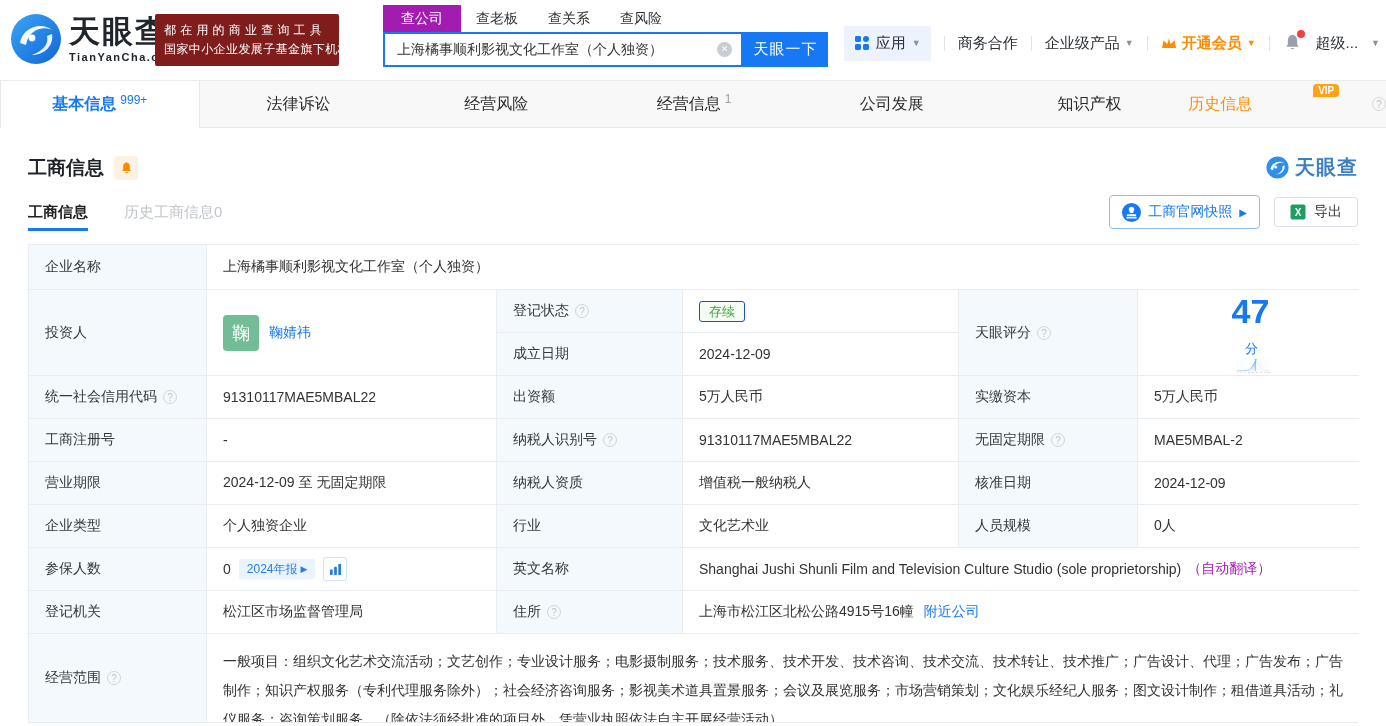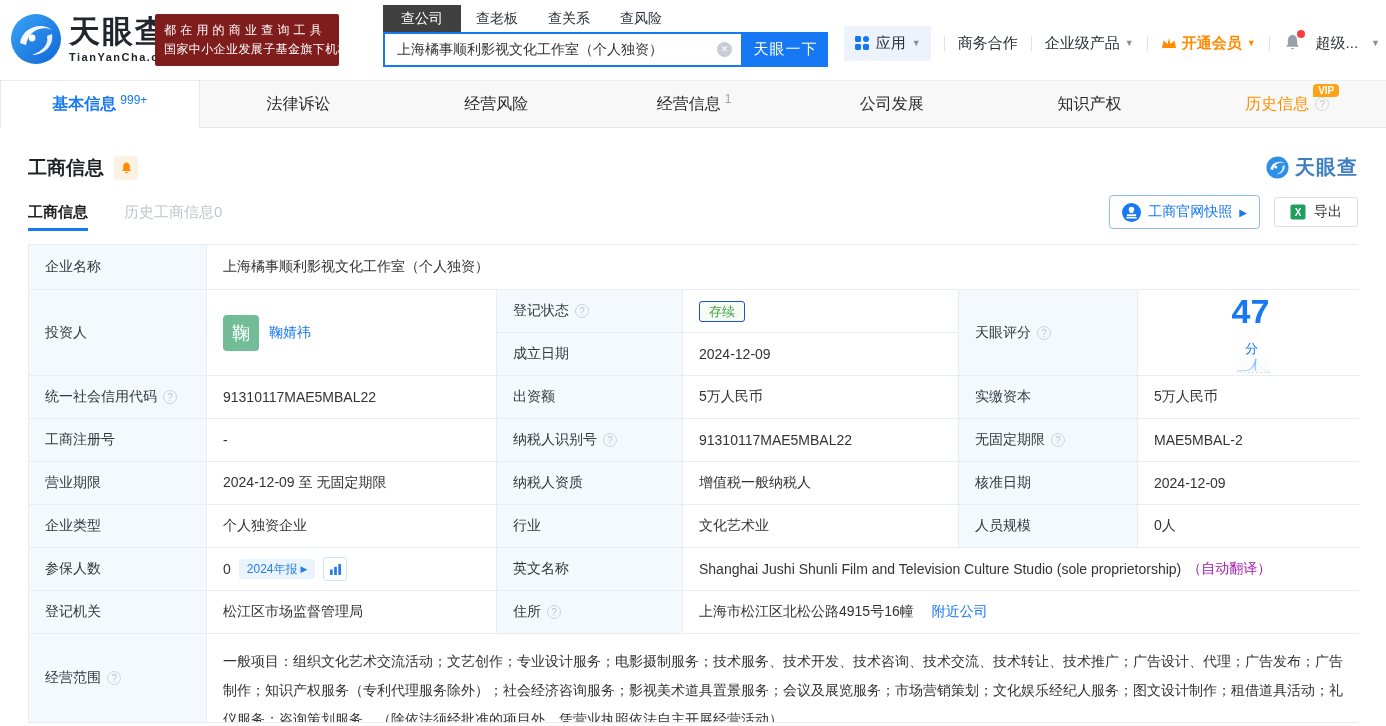--- a/index.html
+++ b/index.html
@@ -14,21 +14,21 @@
   .brand { font-size:31px; font-weight:bold; color:#20262e; letter-spacing:2px; line-height:36px; }
   .domain { font-size:11px; font-weight:bold; color:#20262e; letter-spacing:1.5px; line-height:15px; }
   .slogan { position:absolute; left:155px; top:14px; width:184px; height:52px; background:#7f1d1d;
     color:#fff; font-size:12px; padding:7px 9px 0; border-radius:2px; }
   .slogan .s1 { letter-spacing:4.2px; line-height:19px; white-space:nowrap; }
   .slogan .s2 { letter-spacing:0.4px; line-height:19px; white-space:nowrap; }
 
   .search-area { position:absolute; left:383px; top:5px; }
   .search-tabs { display:flex; height:27px; align-items:stretch; }
   .stab { font-size:14px; color:#2b2f36; padding:0 15px; line-height:27px; cursor:pointer; }
-  .stab.active { background:#404040; color:#fff; padding:0 18px; }
+  .stab.active { background:#a21caf; color:#fff; padding:0 18px; }
   .search-row { display:flex; }
   .search-box { position:relative; width:360px; height:35px; border:2px solid #1678f2; background:#fff; }
   .search-box input { width:100%; height:100%; border:none; outline:none; font-size:14px;
     color:#333; padding:0 36px 0 12px; font-family:inherit; }
   .clear-ic { position:absolute; right:9px; top:8px; width:15px; height:15px; border-radius:50%;
     background:#c8ccd4; color:#fff; font-size:9px; line-height:15px; text-align:center; cursor:pointer; }
   .search-btn { width:85px; height:35px; background:#1678f2; color:#fff; font-size:15px;
     border:none; letter-spacing:1px; cursor:pointer; font-family:inherit; }
 
   .top-right { position:absolute; right:6px; top:25px; display:flex; align-items:center;
@@ -45,21 +45,21 @@
 
   
   .main-tabs { display:flex; height:48px; background:#f8f8f8; border-top:1px solid #ececec;
     border-bottom:1px solid #e6e6e6; }
   .mtab { flex:1; display:flex; align-items:center; justify-content:center; font-size:16px;
     color:#2b2b2b; cursor:pointer; position:relative; }
   .mtab.active { background:#fff; color:#1678f2; font-weight:bold; border-left:1px solid #e8e8e8;
     border-right:1px solid #e8e8e8; margin-bottom:-1px; }
   .mtab .cnt { font-size:12px; color:#1678f2; margin-left:4px; position:relative; top:-5px; font-weight:normal; }
   .mtab .cnt-gray { font-size:12px; color:#9aa0a8; margin-left:4px; position:relative; top:-5px; }
-  .mtab.orange { color:#ff9000; }
+  .mtab.orange { color:#ff9000;justify-content:space-between; }
   .vip-badge { position:absolute; top:3px; left:calc(50% + 26px); background:#ffa216; color:#fff;
     font-size:10px; font-weight:bold; padding:1px 5px; border-radius:4px 4px 4px 0; }
   .q { display:inline-block; width:14px; height:14px; border-radius:50%; border:1px solid #ccd6e0;
     color:#b9c6d2; font-size:10px; line-height:13px; text-align:center; margin-left:6px;
     flex:0 0 auto; cursor:pointer; }
   .q::after { content:"?"; }
   .q.gray { border-color:#d8d8d8; color:#c0c0c0; }
 
   
   .content { padding:0 28px; }
@@ -107,21 +107,21 @@
   .score-cell { padding:4px 8px 0 12px; display:flex; align-items:center;flex-direction:column; }
   .score-num { font-size:34px; font-weight:bold; color:#1678f2; line-height:1; }
   .score-unit { font-size:13px; color:#1678f2; margin:12px 0 0 2px; }
   .score-svg { margin-left:4px; }
   .annual-pill { background:#eaf4fe; color:#2a7ce0; font-size:12px; padding:4px 8px; border-radius:2px;
     margin-left:8px; display:inline-flex; align-items:center; gap:3px; cursor:pointer; line-height:1; }
   .annual-pill .pc { font-size:9px; }
   .chart-chip { width:24px; height:24px; border:1px solid #cfe4fb; border-radius:3px; margin-left:8px;
     display:flex; align-items:center; justify-content:center; cursor:pointer; background:#fff; }
   .gray-note { color:#a21caf; margin-left:6px; }
-  .near-link { margin-left:18px; }
+  .near-link { margin-left:10px; }
   .scope-cell { white-space:normal; line-height:29px; padding:13px 16px; align-items:flex-start;
     display:block; color:#333; }
   .en-cell { white-space:normal; }
 </style>
 </head>
 <body>
 
 <div class="page">
 
   <header class="topbar">

